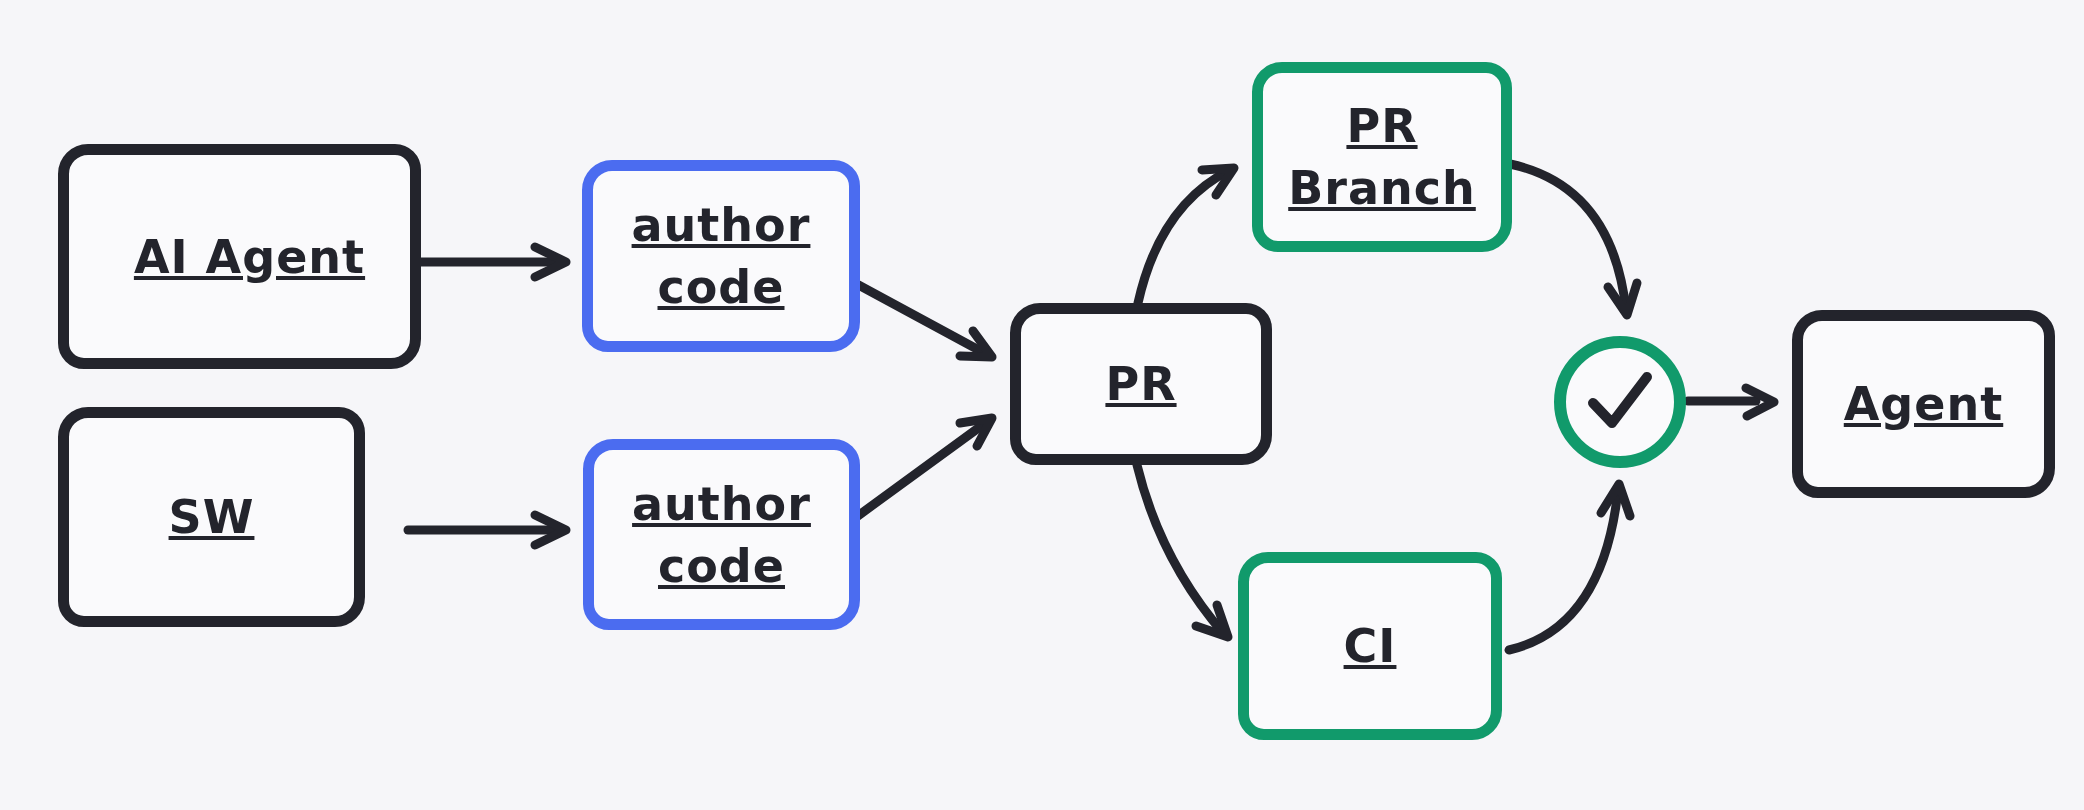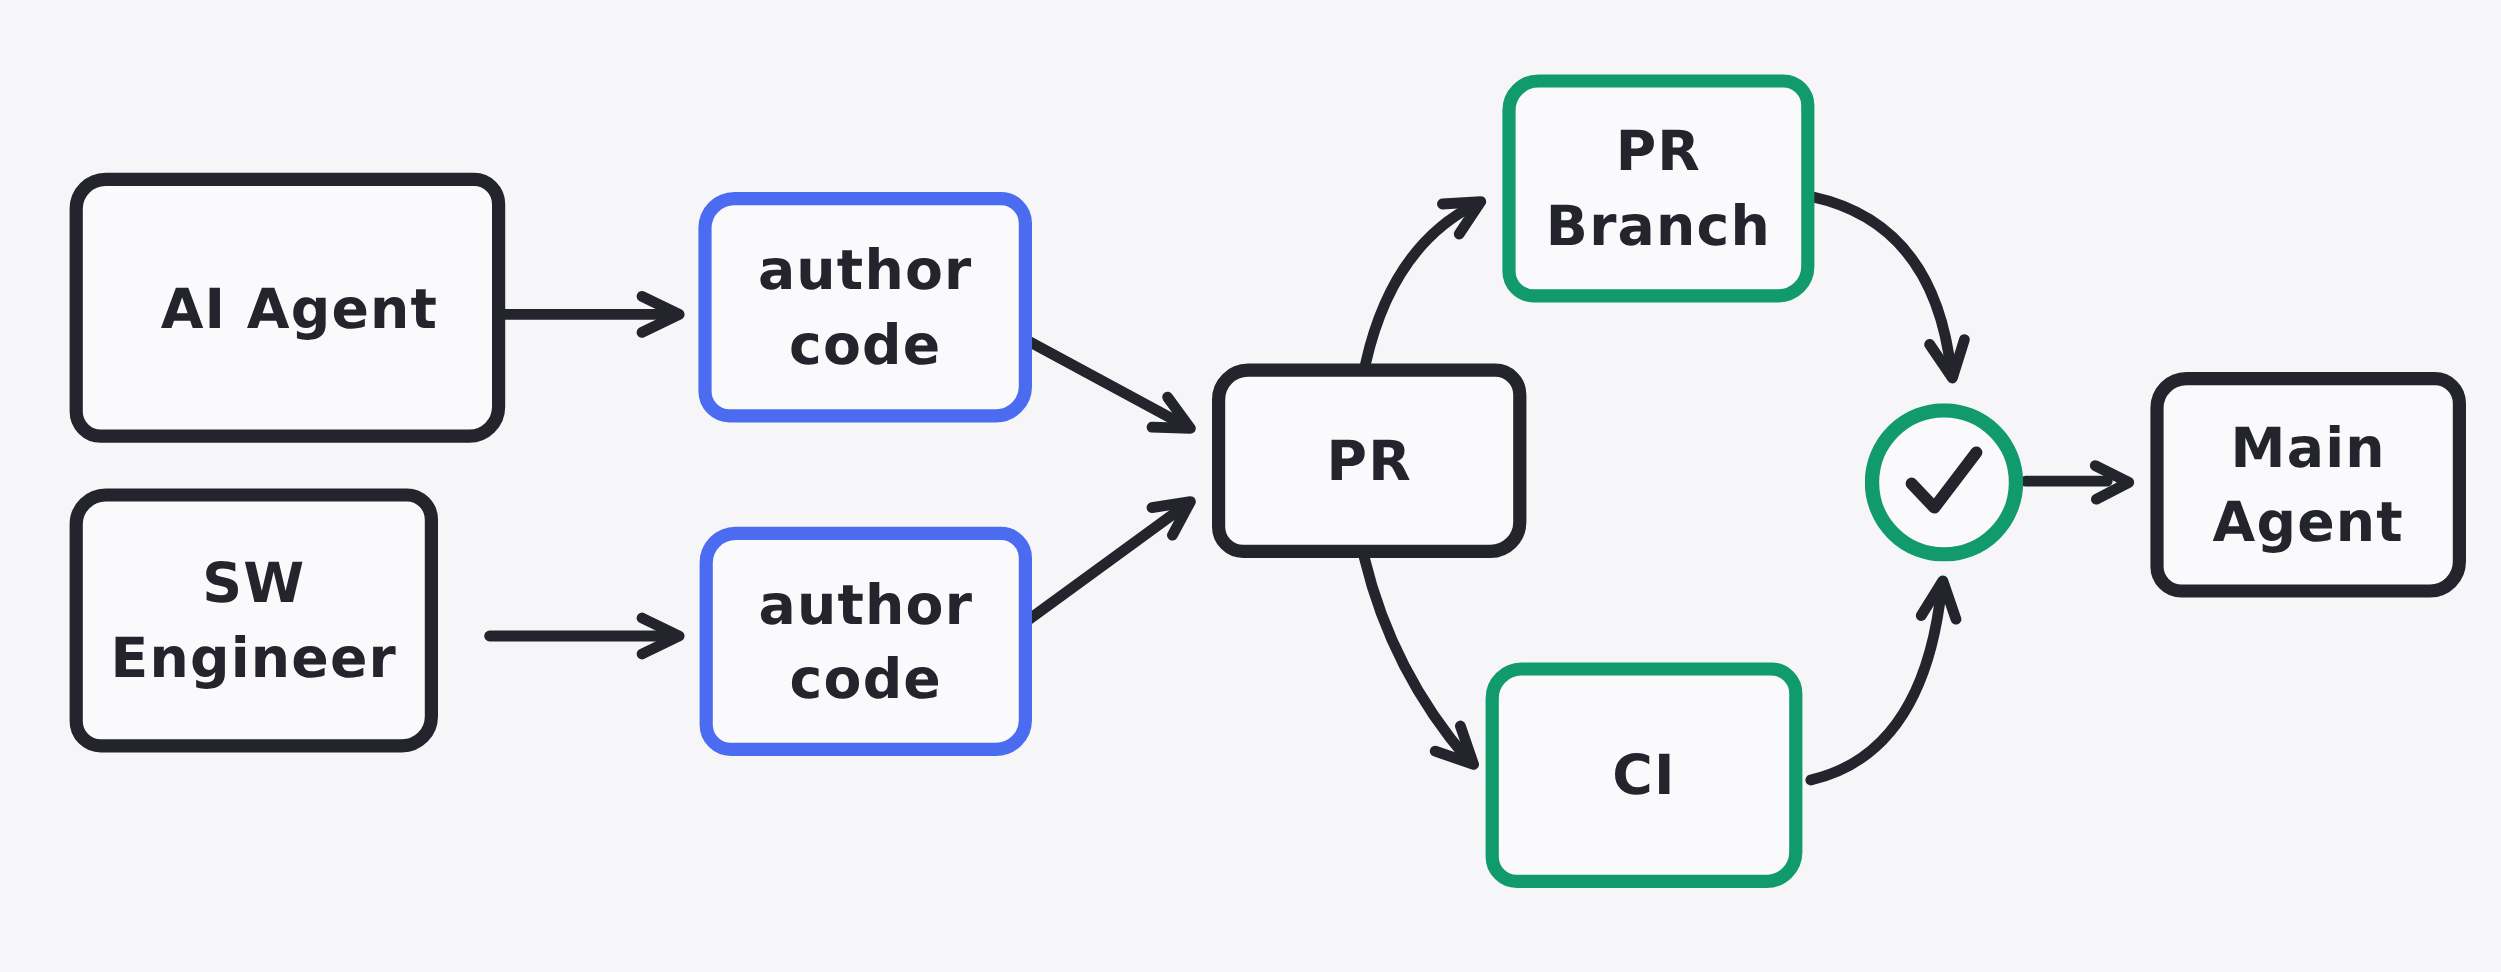--- a/index.html
+++ b/index.html
@@ -34,20 +34,21 @@
     display: flex;
     flex-direction: column;
     align-items: center;
     justify-content: center;
     color: #23242c;
     font-size: 46px;
     font-weight: 700;
     letter-spacing: 1px;
     line-height: 62px;
     text-align: center;
+    text-decoration: underline;
   }
   .node.blue  { border-color: #4b6cf0; }
   .node.green { border-color: #119a6b; }
   .node .tl { display: block; }
   .check-node {
     position: absolute;
     width: 132px;
     height: 132px;
   }
 </style>
@@ -94,21 +95,20 @@
       <path d="M1746 388 L1774 402 L1747 416"></path>
     </g>
   </svg>
 
   <div class="node" style="left:58px; top:144px; width:363px; height:225px;padding-left:20px;">
     <span class="tl">AI Agent</span>
   </div>
 
   <div class="node" style="left:58px; top:407px; width:307px; height:220px;">
     <span class="tl">SW</span>
-    <span class="tl">Engineer</span>
   </div>
 
   <div class="node blue" style="left:582px; top:160px; width:278px; height:192px;">
     <span class="tl">author</span>
     <span class="tl">code</span>
   </div>
 
   <div class="node blue" style="left:583px; top:439px; width:277px; height:191px;">
     <span class="tl">author</span>
     <span class="tl">code</span>
@@ -128,17 +128,16 @@
   </div>
 
   <div class="check-node" style="left:1554px; top:336px;">
     <svg viewBox="0 0 132 132" width="132" height="132" aria-hidden="true">
       <circle cx="66" cy="66" r="60" fill="#fafafc" stroke="#119a6b" stroke-width="12"></circle>
       <path d="M39 67 L58 87 L93 41" fill="none" stroke="#23242c" stroke-width="10" stroke-linecap="round" stroke-linejoin="round"></path>
     </svg>
   </div>
 
   <div class="node" style="left:1792px; top:310px; width:263px; height:188px;">
-    <span class="tl">Main</span>
     <span class="tl">Agent</span>
   </div>
 
 </div>
 
 </body></html>

